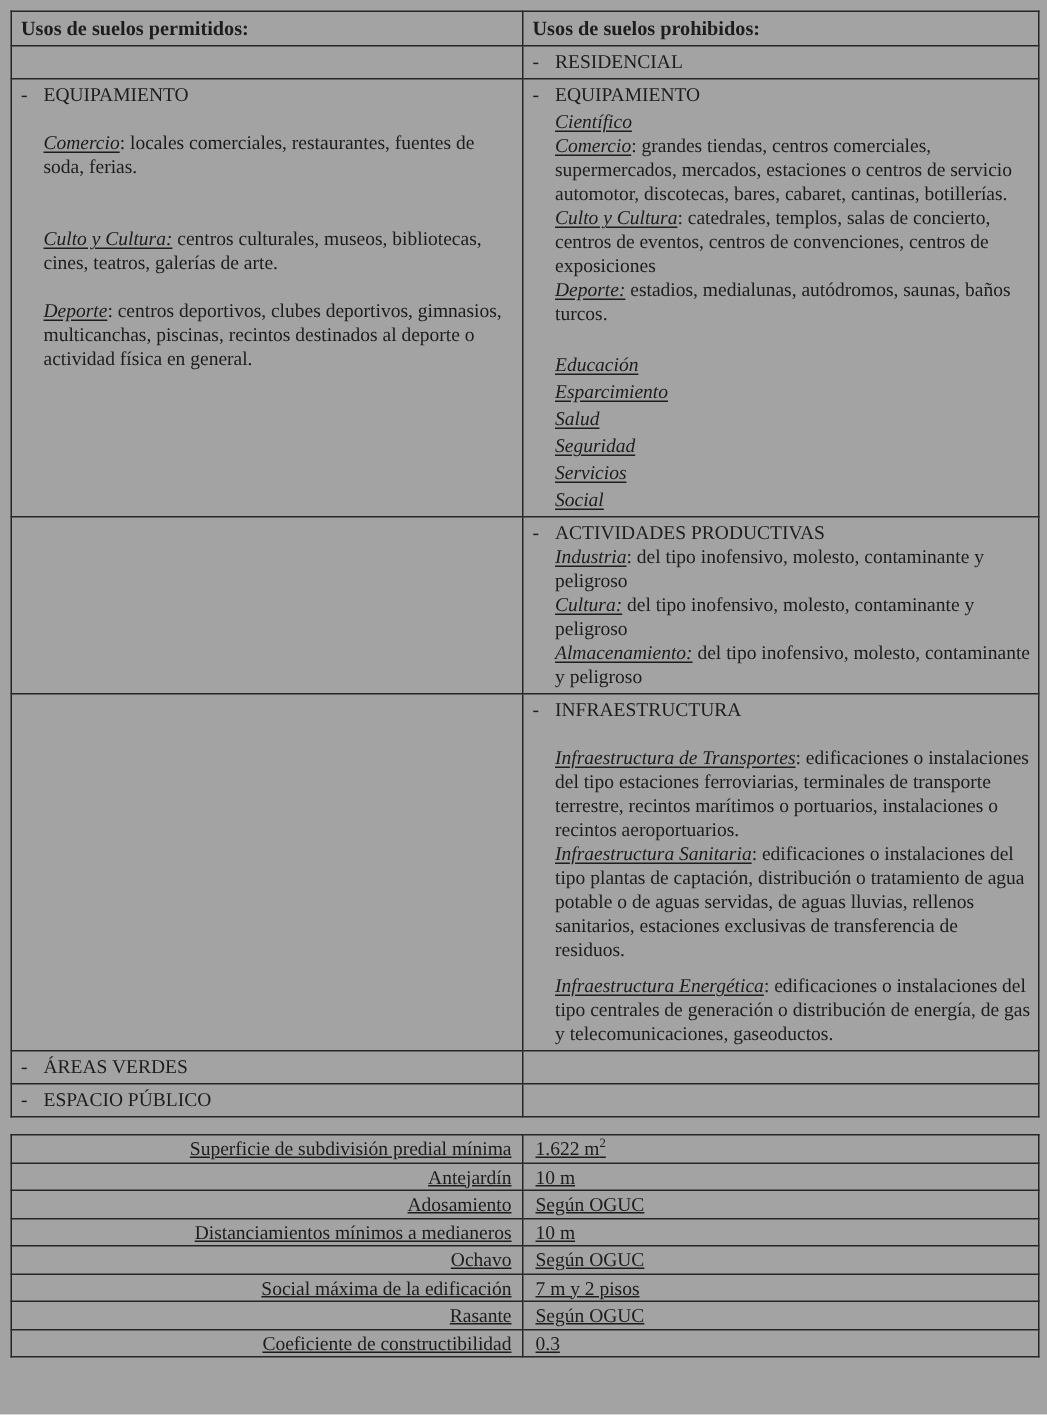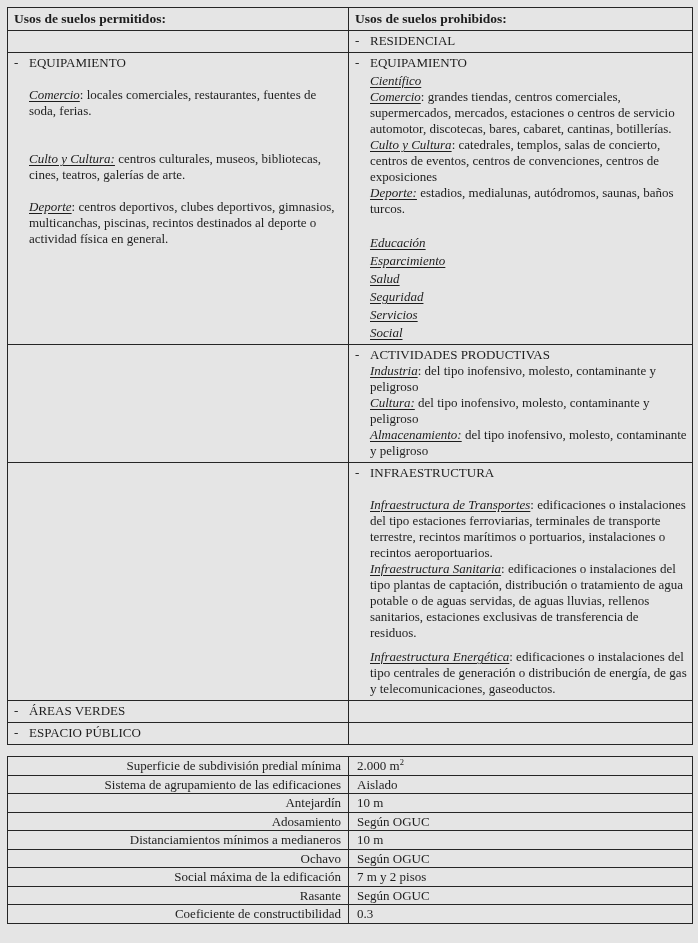--- a/index.html
+++ b/index.html
@@ -6,21 +6,21 @@
   html, body {
     width: 698px;
     background: #ffffff;
     font-family: "Liberation Serif", "DejaVu Serif", serif;
     color: #1d1d1d;
   }
   .page {
     width: 698px;
     height: 943px;
     padding: 7px 6px 0 7px;
-    background: #e5e5e5;
+    background: #a3a3a3;
     overflow: hidden;
   }
   table {
     border-collapse: collapse;
     width: 685px;
     table-layout: fixed;
   }
   col.c-left  { width: 341px; }
   col.c-right { width: 344px; }
   .land-use th, .land-use td {
@@ -53,20 +53,21 @@
   .params { margin-top: 11px; }
   .params td {
     border: 1.6px solid #262626;
     font-size: 13px;
     line-height: 15.5px;
     height: 15.5px;
     padding: 1px 6px;
     vertical-align: middle;
     overflow: hidden;
     white-space: nowrap;
+    text-decoration: underline;
   }
   td.p-label { text-align: right; padding-right: 7px; }
   td.p-value { text-align: left; padding-left: 8px; }
   sup { font-size: 8.5px; line-height: 0; vertical-align: super; }
 </style>
 </head>
 <body>
 
 <div class="page">
 
@@ -171,25 +172,21 @@
   </table>
 
   <table class="params">
     <colgroup>
         <col class="c-left">
         <col class="c-right">
       </colgroup>
     <tbody id="param-body">
         <tr class="param-row">
           <td class="p-label">Superficie de subdivisión predial mínima</td>
-          <td class="p-value"><span class="p-value-text">2.000 m</span><sup class="p-sup">2</sup></td>
-        </tr>
-        <tr class="param-row">
-          <td class="p-label">Sistema de agrupamiento de las edificaciones</td>
-          <td class="p-value"><span class="p-value-text">Aislado</span></td>
+          <td class="p-value"><span class="p-value-text">1.622 m</span><sup class="p-sup">2</sup></td>
         </tr>
         <tr class="param-row">
           <td class="p-label">Antejardín</td>
           <td class="p-value"><span class="p-value-text">10 m</span></td>
         </tr>
         <tr class="param-row">
           <td class="p-label">Adosamiento</td>
           <td class="p-value"><span class="p-value-text">Según OGUC</span></td>
         </tr>
         <tr class="param-row">

